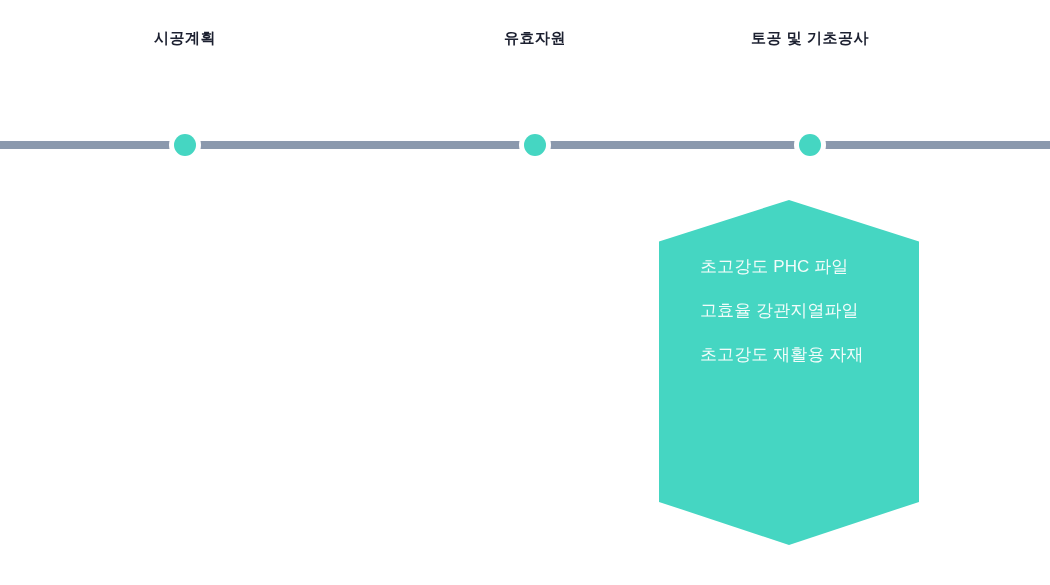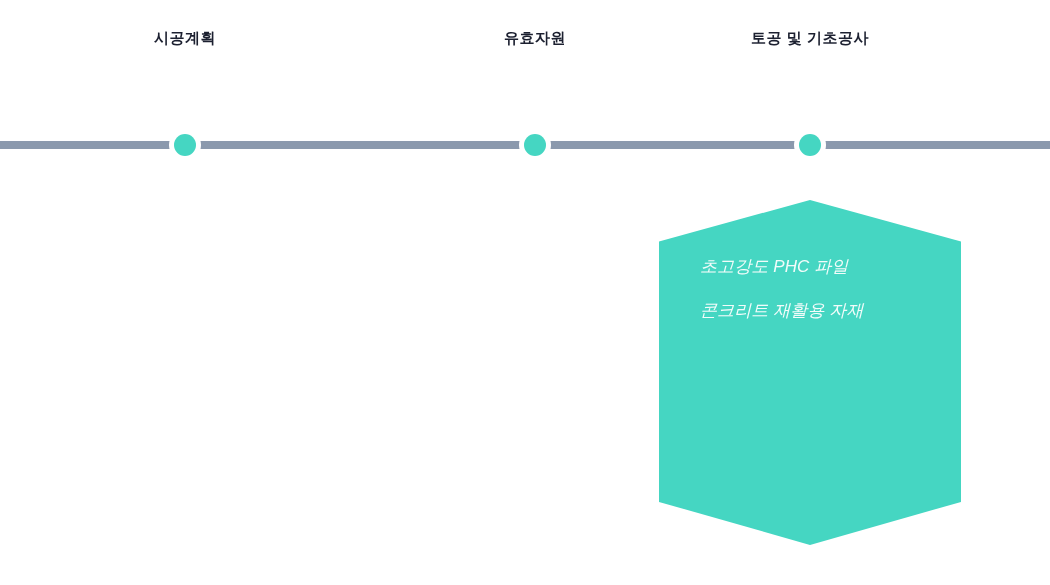--- a/index.html
+++ b/index.html
@@ -61,26 +61,25 @@
 
   .milestone-1 { left: 185px; }
   .milestone-2 { left: 535px; }
   .milestone-3 { left: 810px; }
 
   
   .hex-callout {
     position: absolute;
     left: 659px;
     top: 200px;
-    width: 302px;
+    width: 260px;
     height: 345px;
     background: #45d6c2;
     -webkit-clip-path: polygon(50% 0%, 100% 12%, 100% 87.5%, 50% 100%, 0% 87.5%, 0% 12%);
     clip-path: polygon(50% 0%, 100% 12%, 100% 87.5%, 50% 100%, 0% 87.5%, 0% 12%);
-    font-style: italic;
   }
   .hex-list {
     position: absolute;
     left: 41px;
     top: 58px;
     margin: 0;
     padding: 0;
     list-style: none;
   }
   .hex-list-item {
@@ -111,17 +110,18 @@
   </div>
 
   <div class="milestone milestone-3">
     <div class="milestone-label">토공 및 기초공사</div>
     <div class="milestone-dot"></div>
   </div>
 
   <div class="hex-callout">
     <ul class="hex-list">
       <li class="hex-list-item">초고강도 PHC 파일</li>
-      <li class="hex-list-item">콘크리트 재활용 자재</li>
+      <li class="hex-list-item">고효율 강관지열파일</li>
+      <li class="hex-list-item">초고강도 재활용 자재</li>
     </ul>
   </div>
 
 </div>
 
 </body></html>

